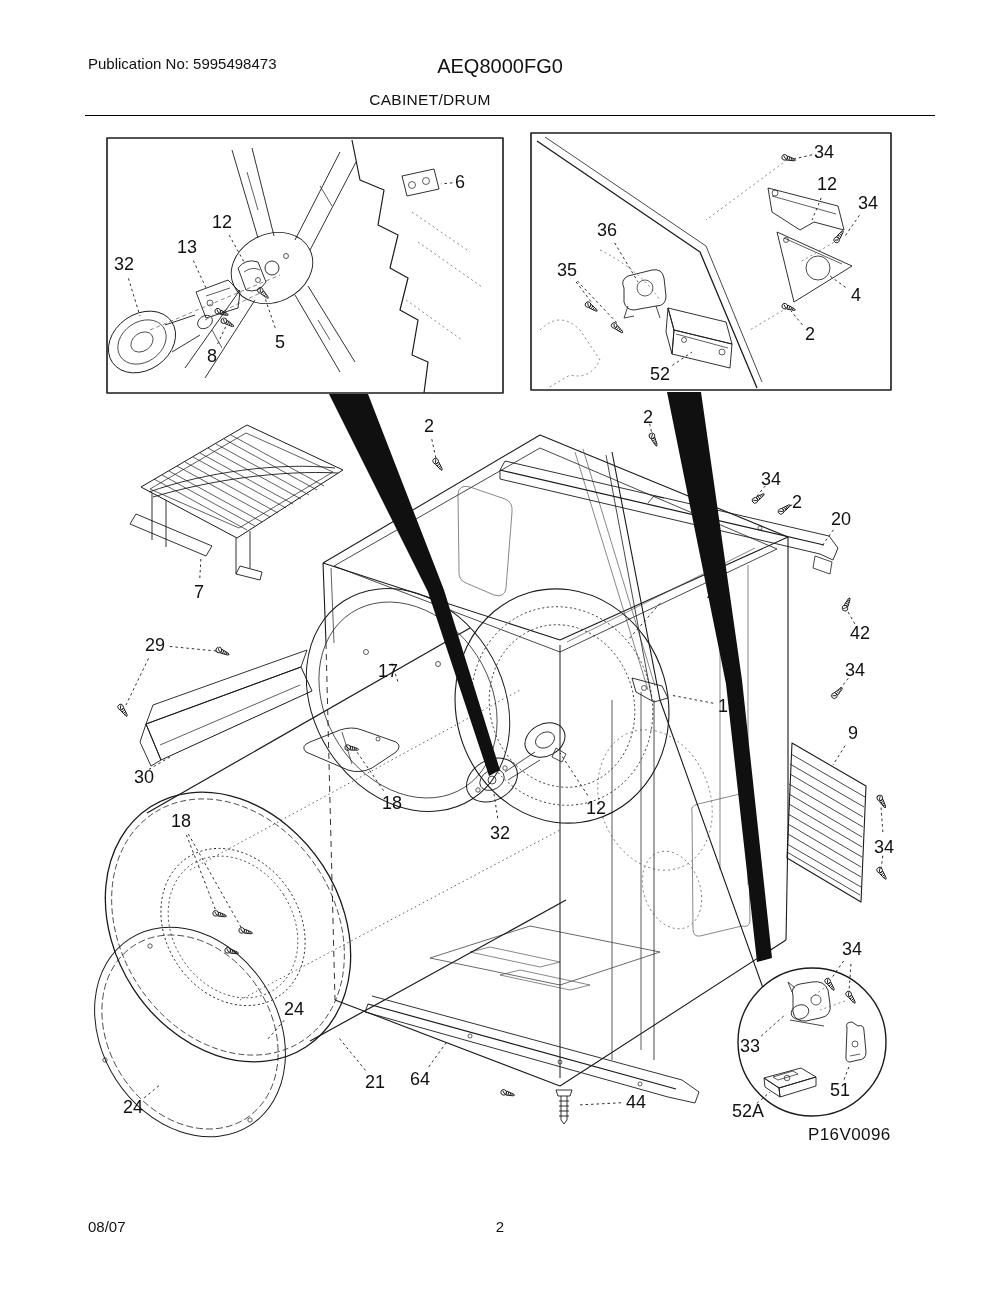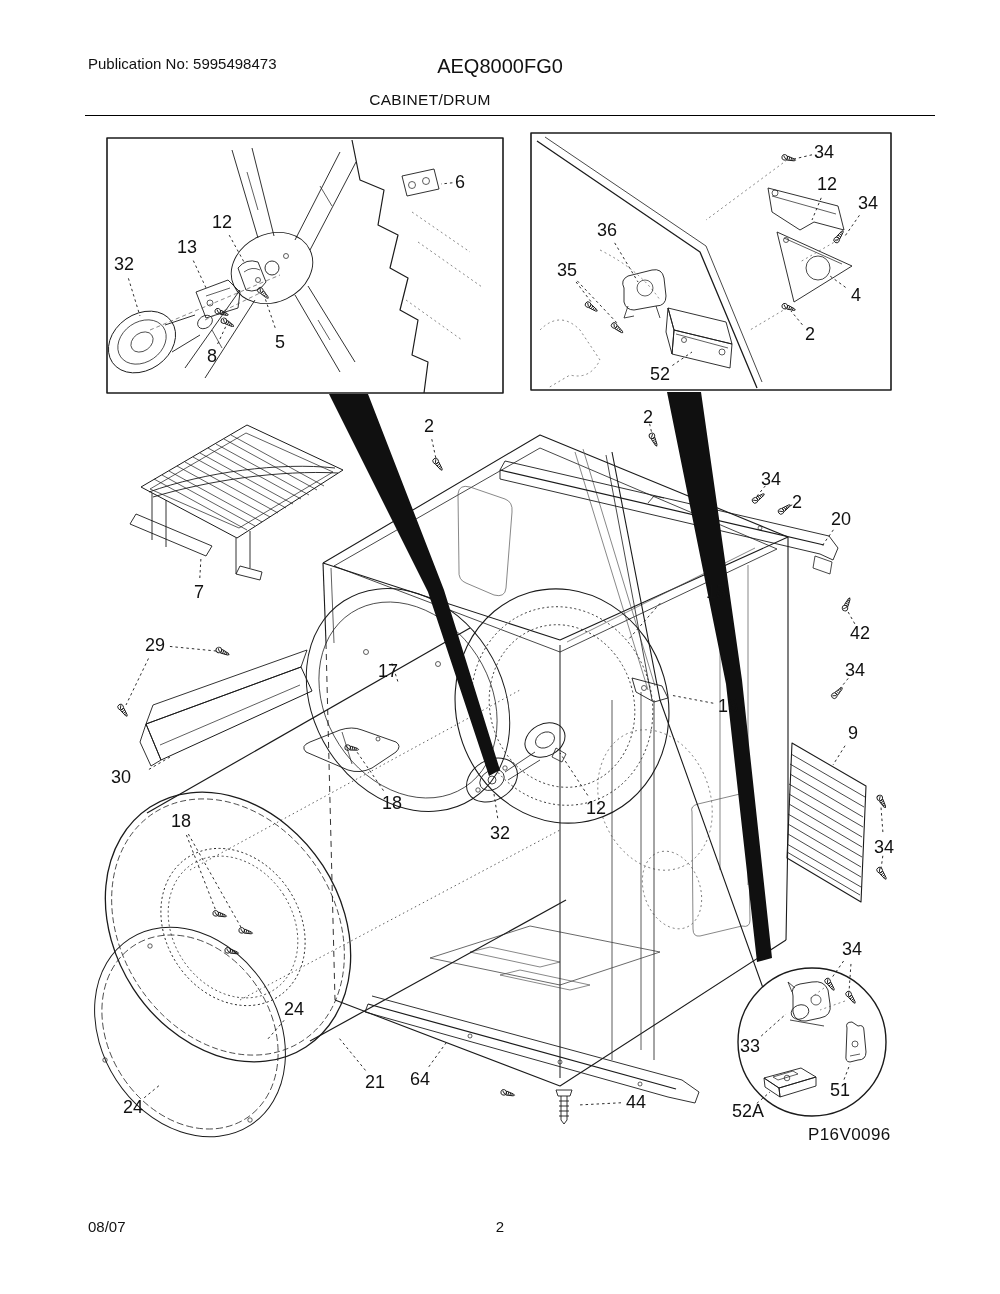--- a/index.html
+++ b/index.html
@@ -381,21 +381,21 @@
       <span class="callout" style="left: 797px; top: 502px;">2</span>
       <span class="callout" style="left: 841px; top: 519px;">20</span>
       <span class="callout" style="left: 860px; top: 633px;">42</span>
       <span class="callout" style="left: 670px; top: 592px; margin-left: 46px;">15</span>
       <span class="callout" style="left: 728px; top: 706px;">13</span>
       <span class="callout" style="left: 855px; top: 670px;">34</span>
       <span class="callout" style="left: 853px; top: 733px;">9</span>
       <span class="callout" style="left: 884px; top: 847px;">34</span>
       <span class="callout" style="left: 155px; top: 645px;">29</span>
       <span class="callout" style="left: 199px; top: 592px;">7</span>
-      <span class="callout" style="left: 121px; top: 777px;">30</span>
+      <span class="callout" style="left: 144px; top: 777px;">30</span>
       <span class="callout" style="left: 388px; top: 651px; margin-top: 20px;">17</span>
       <span class="callout" style="left: 392px; top: 803px;">18</span>
       <span class="callout" style="left: 181px; top: 821px;">18</span>
       <span class="callout" style="left: 596px; top: 808px;">12</span>
       <span class="callout" style="left: 500px; top: 833px;">32</span>
       <span class="callout" style="left: 294px; top: 1009px;">24</span>
       <span class="callout" style="left: 375px; top: 1082px;">21</span>
       <span class="callout" style="left: 420px; top: 1079px;">64</span>
       <span class="callout" style="left: 133px; top: 1107px;">24</span>
       <span class="callout" style="left: 636px; top: 1102px; text-align: center;">44</span>

